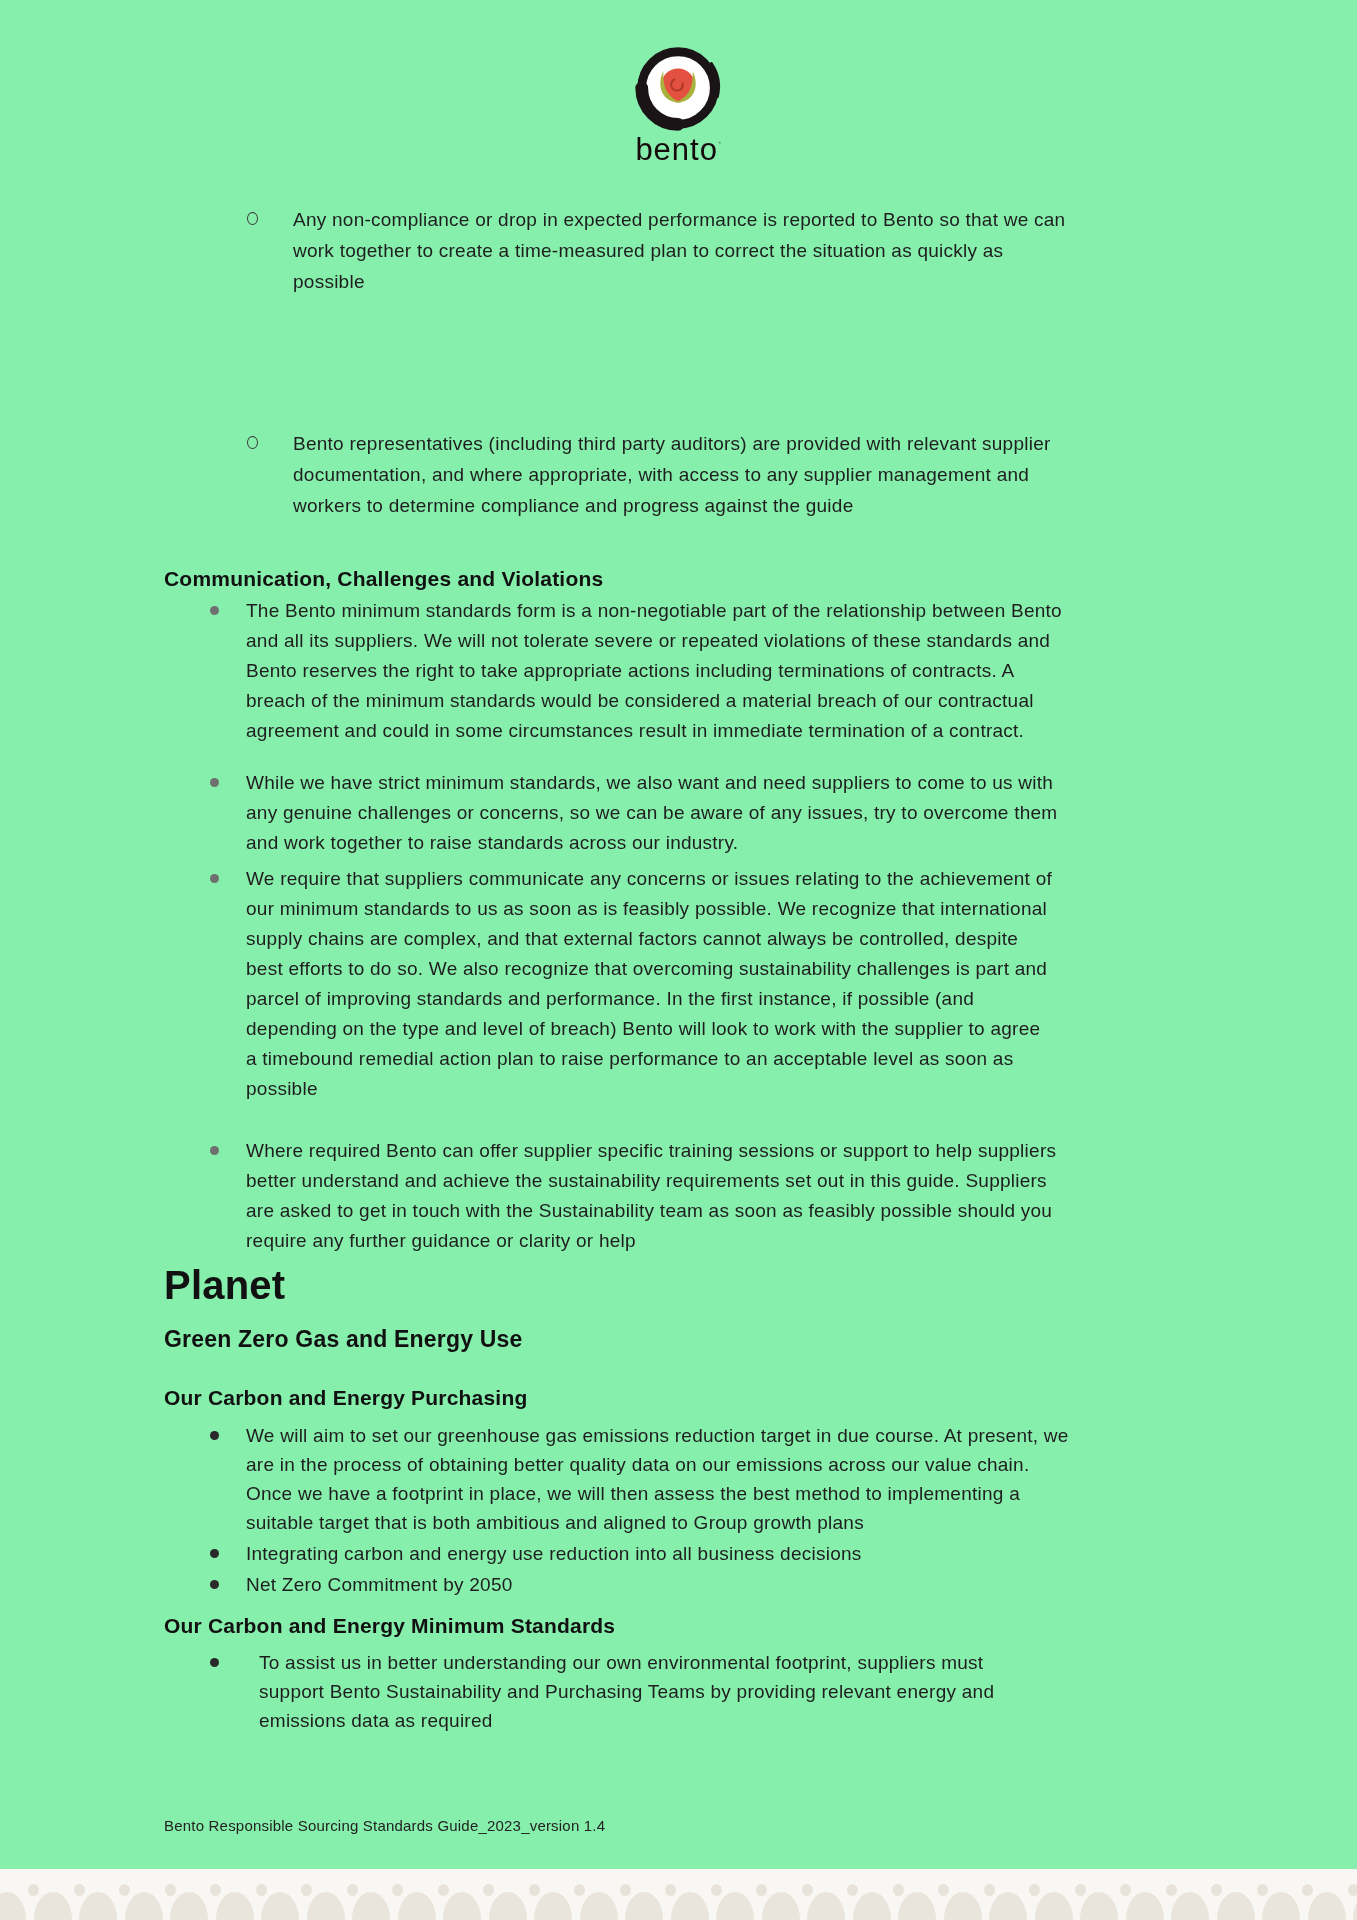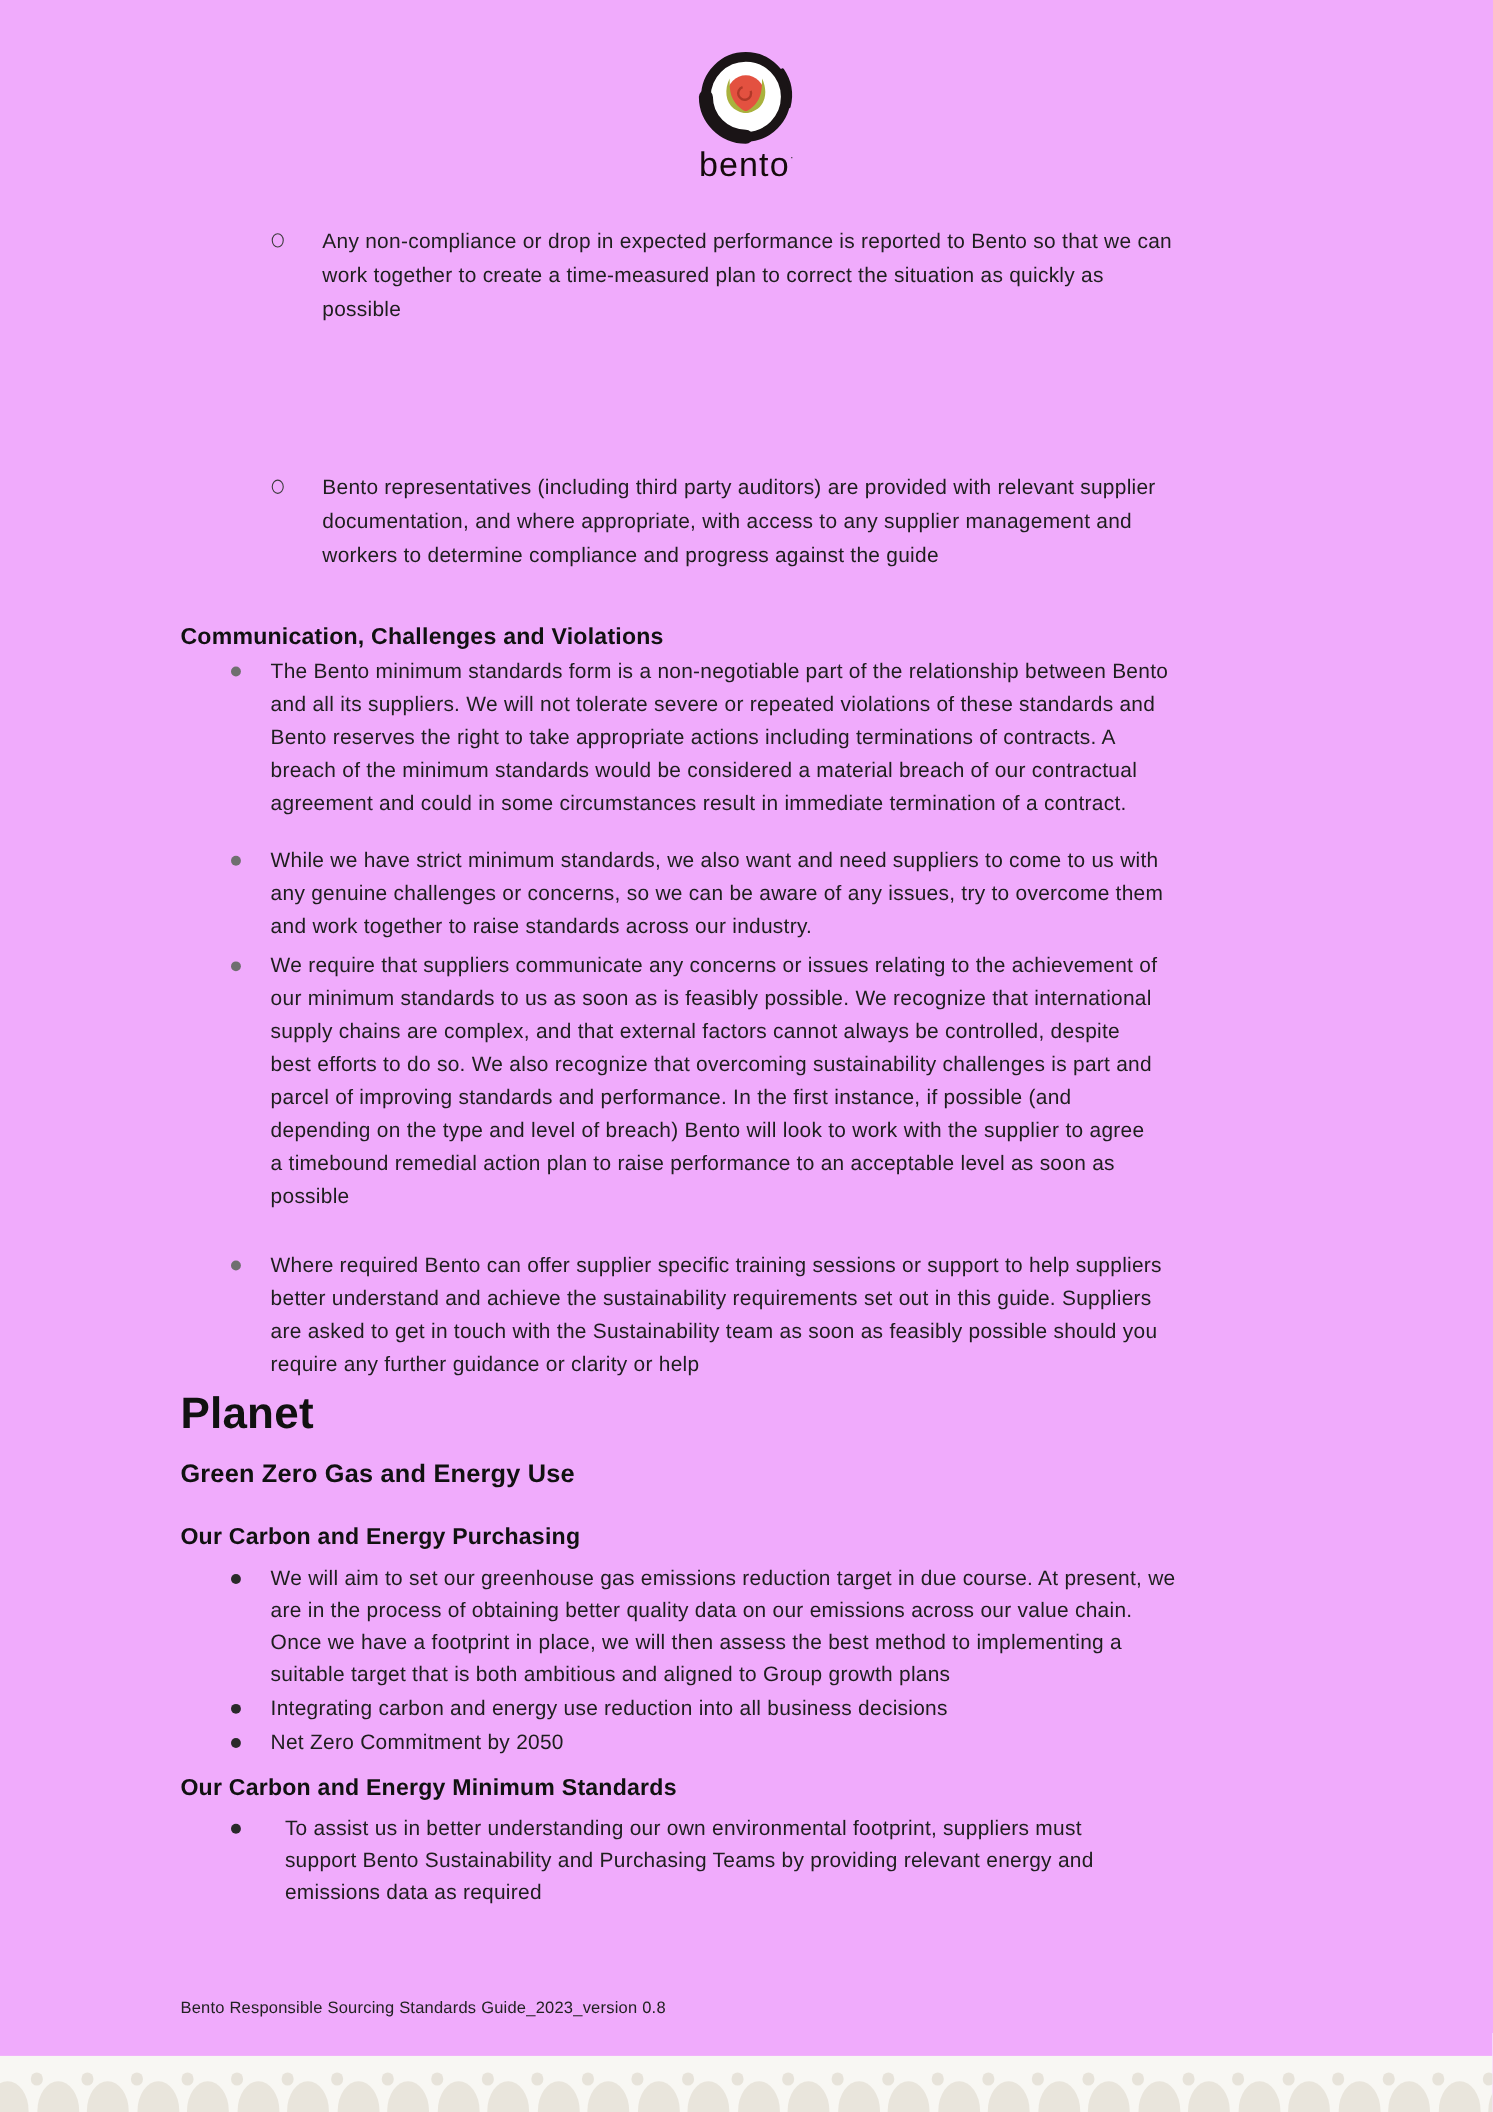--- a/index.html
+++ b/index.html
@@ -1,19 +1,19 @@
 <!DOCTYPE html>
 <html><head>
 <meta charset="utf-8">
 <style>
   html,body{margin:0;padding:0;background:#ffffff;}
   .page{
     position:relative;
     width:1357px;height:1920px;
-    background:#f0abfc;
+    background:#86efac;
     overflow:hidden;
     font-family:"Liberation Sans",sans-serif;
     color:#1e1e1e;
   }
   
   .logo-wrap{
     position:absolute;top:38px;left:0;right:0;
     display:flex;flex-direction:column;align-items:center;
   }
   .logo-wordmark{
@@ -174,21 +174,21 @@
 
   <h4 class="h-sub h-small" style="top:1614px">Our Carbon and Energy Minimum Standards</h4>
 
   <div class="b-item tight" style="top:1648px">
     <span class="dot-glyph dark"></span>
     <p class="para">To assist us in better understanding our own environmental footprint, suppliers must
 support Bento Sustainability and Purchasing Teams by providing relevant energy and
 emissions data as required</p>
   </div>
 
-  <div class="footer">Bento Responsible Sourcing Standards Guide_2023_version 0.8</div>
+  <div class="footer">Bento Responsible Sourcing Standards Guide_2023_version 1.4</div>
 
   <div class="band" id="scallop-band">
       <div class="scallop-oval" style="left: -12px;"></div>
       <div class="scallop-dot" style="left: 28px;"></div>
       <div class="scallop-oval" style="left: 33.5px;"></div>
       <div class="scallop-dot" style="left: 73.5px;"></div>
       <div class="scallop-oval" style="left: 79px;"></div>
       <div class="scallop-dot" style="left: 119px;"></div>
       <div class="scallop-oval" style="left: 124.5px;"></div>
       <div class="scallop-dot" style="left: 164.5px;"></div>

